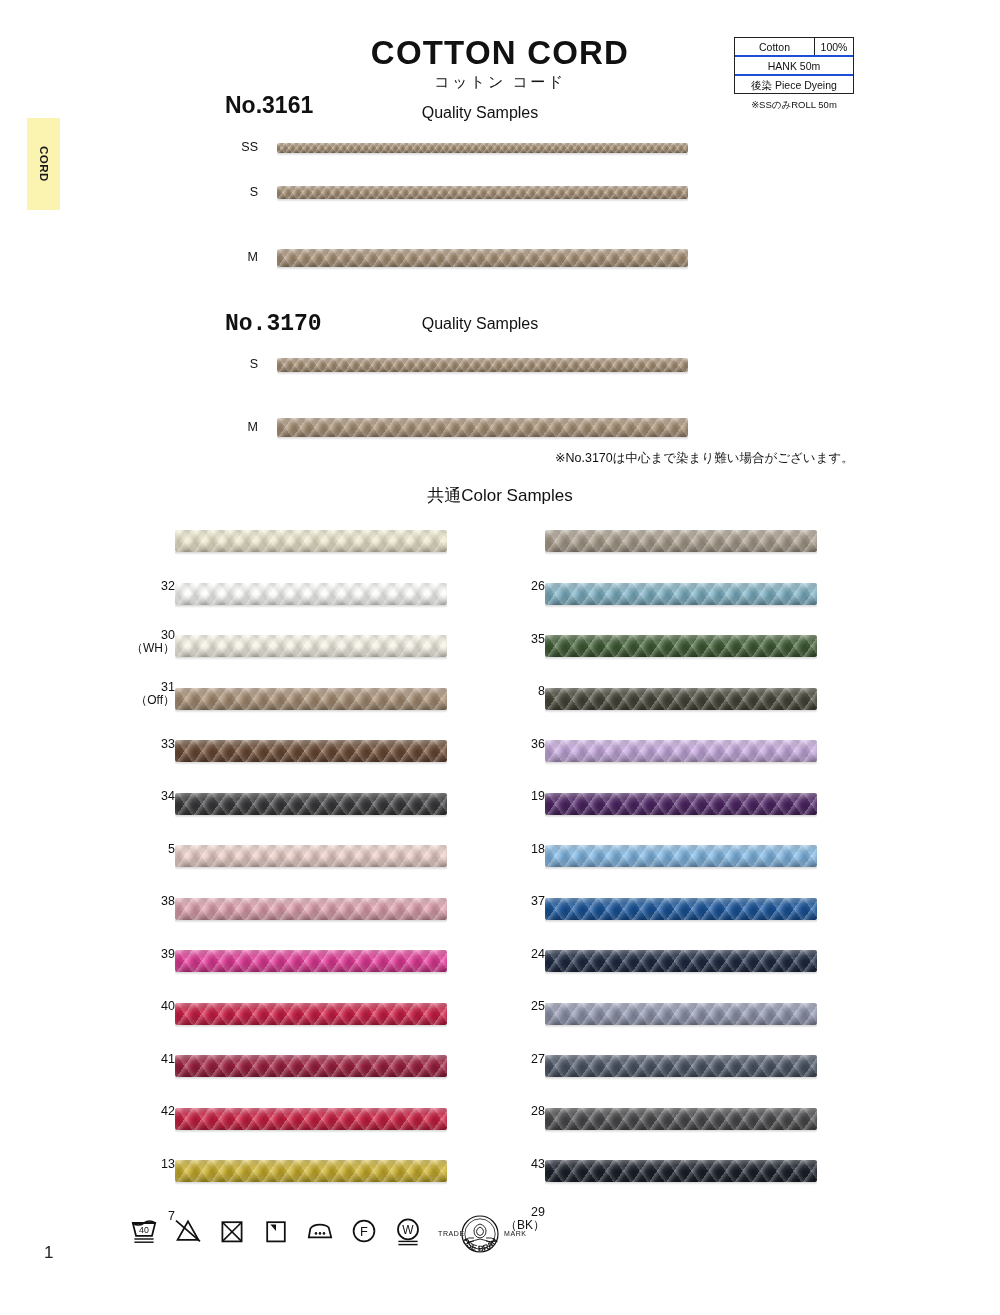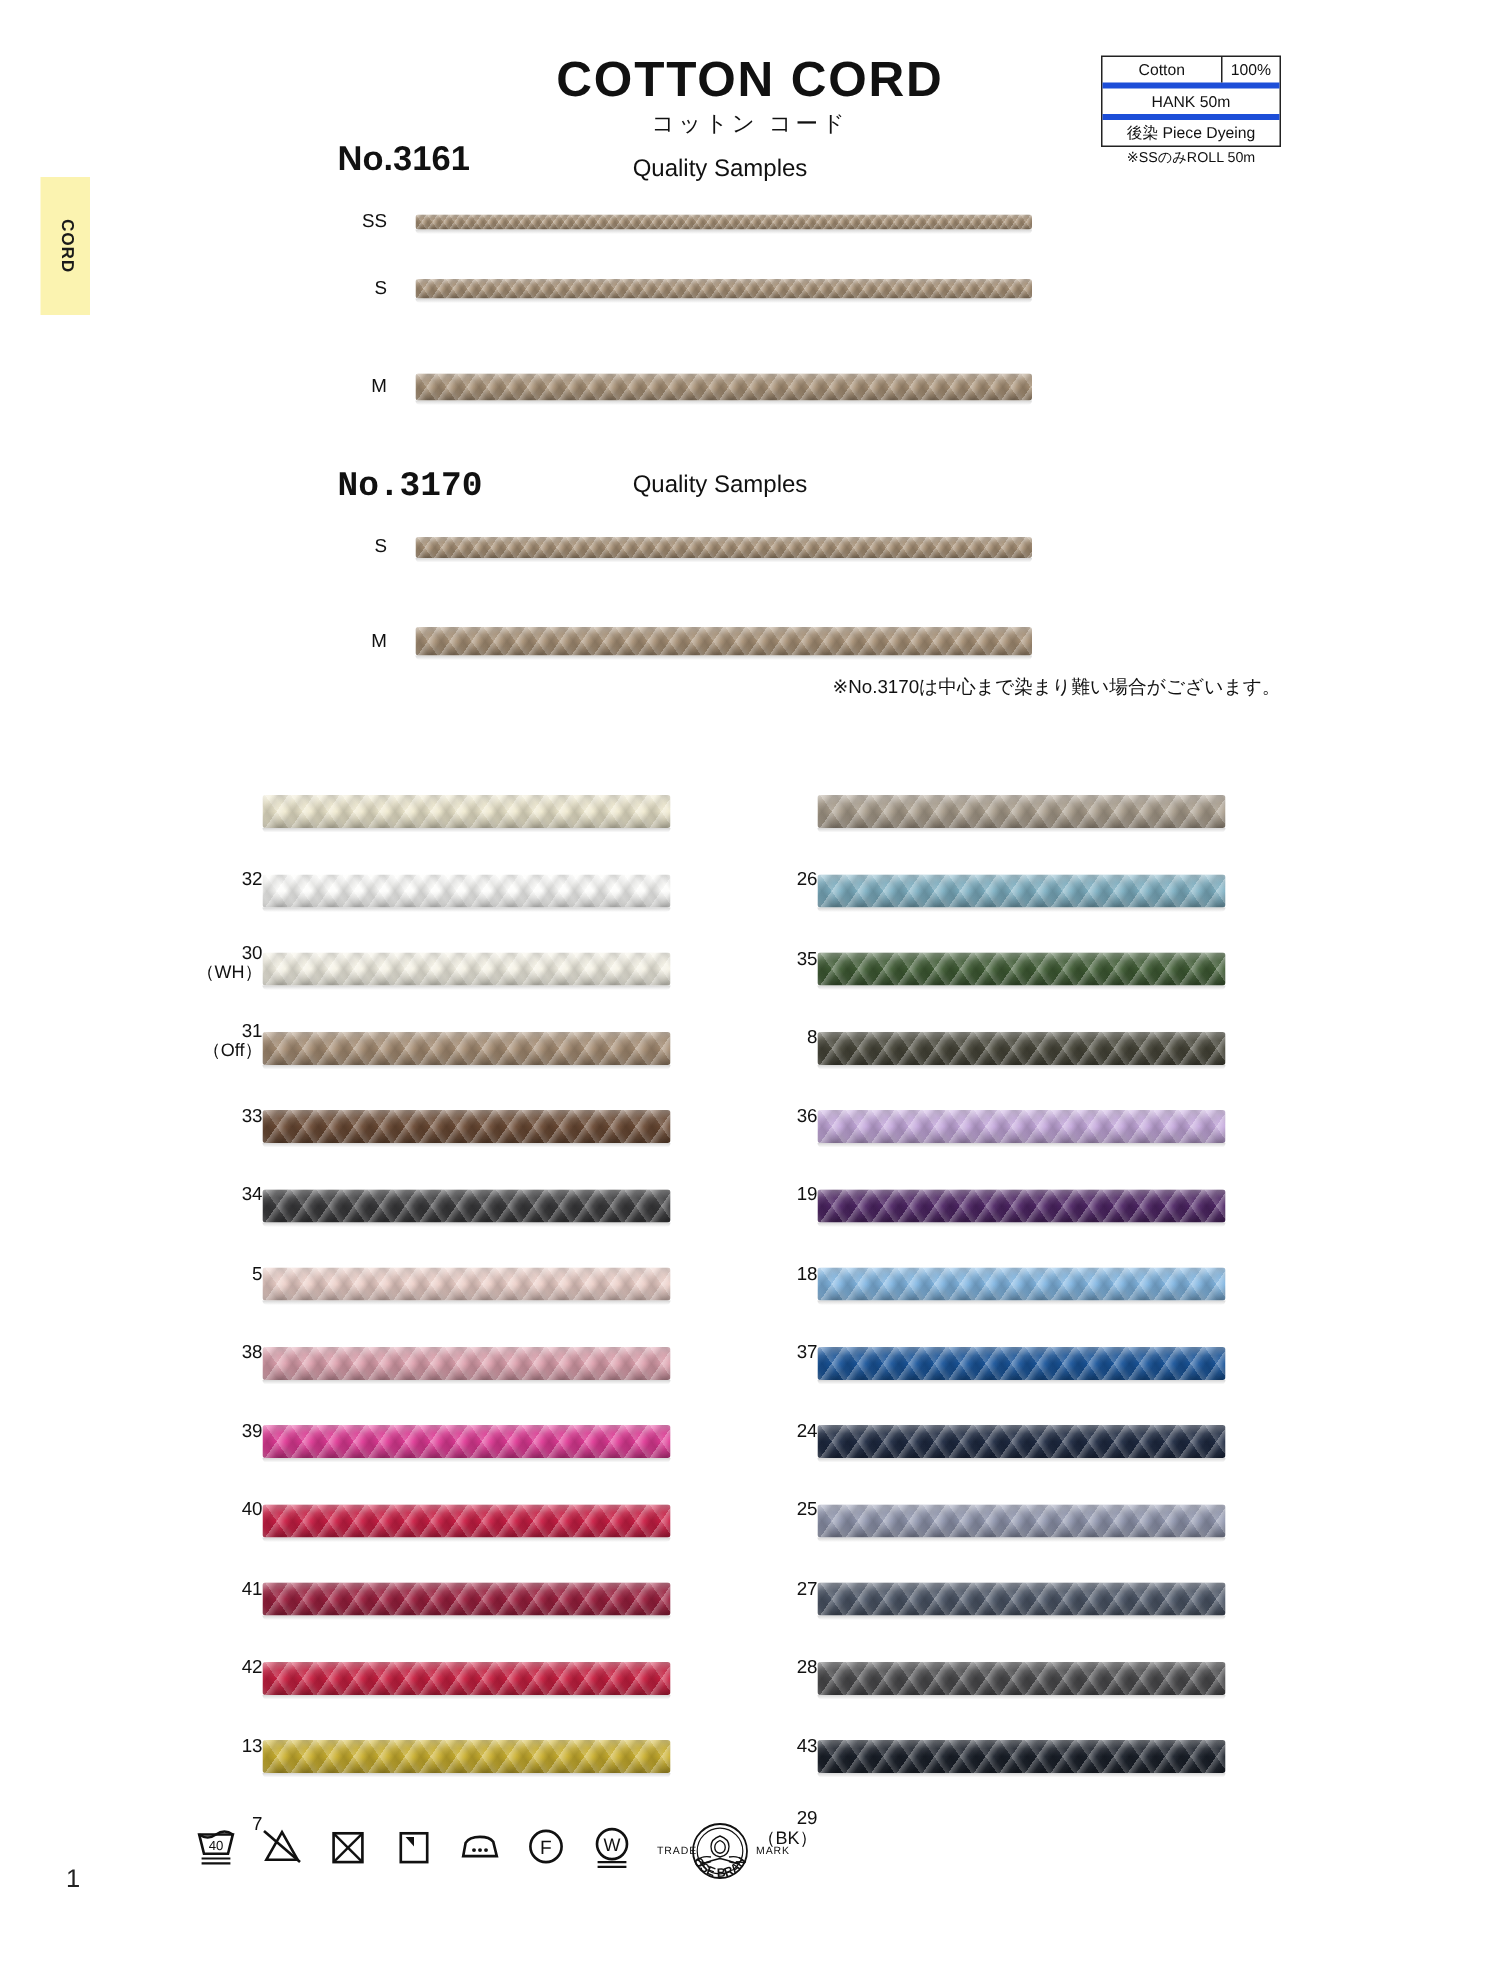--- a/index.html
+++ b/index.html
@@ -40,21 +40,21 @@
     position: absolute; font-size: 16px; color: #111; text-align: center;
   }
 
   
   #spec-table {
     position: absolute; left: 734px; top: 37px;
     width: 120px;
     border: 1px solid #222;
     font-size: 10.5px; line-height: 1.15;
   }
-  #spec-table .row { display: flex; border-bottom: 4px solid #1d4ed8; }
+  #spec-table .row { display: flex; border-bottom: 2px solid #1d4ed8; }
   #spec-table .row:last-child { border-bottom: none; }
   #spec-table .cell {
     padding: 2.5px 3px; text-align: center; color: #111; white-space: nowrap;
   }
   #spec-table .cell.grow { flex: 1; border-right: 1px solid #222; }
   #spec-table .cell.fixed { width: 38px; }
   #spec-table .cell.full { flex: 1; }
   #spec-table .cell.jp { flex: 1; }
   #spec-note {
     position: absolute; left: 734px; top: 99px; width: 120px;
@@ -145,20 +145,21 @@
       <div class="series-no" style="left: 225px; top: 311px; font-family: Liberation Mono, monospace;">No.3170</div>
       <div class="quality-samples-label" style="left: 480px; top: 315px; transform: translateX(-50%);">Quality Samples</div>
       <div class="size-label" style="left: 218px; top: 357px;">S</div>
       <div class="cord" style="left: 277px; top: 358px; width: 411px; height: 14px; background: repeating-linear-gradient(125deg, rgba(255, 255, 255, 0.3) 0px, rgba(255, 255, 255, 0.04) 3.06px, rgba(0, 0, 0, 0.1) 5.58px, rgba(0, 0, 0, 0.02) 9px), repeating-linear-gradient(55deg, rgba(255, 255, 255, 0.22) 0px, rgba(255, 255, 255, 0.02) 3.06px, rgba(0, 0, 0, 0.1) 5.58px, rgba(0, 0, 0, 0.02) 9px), linear-gradient(rgba(255, 255, 255, 0.4) 0%, rgba(255, 255, 255, 0.1) 26%, rgba(0, 0, 0, 0) 50%, rgba(0, 0, 0, 0.16) 86%, rgba(0, 0, 0, 0.26) 100%), rgb(168, 145, 118);"></div>
       <div class="size-label" style="left: 218px; top: 419.5px;">M</div>
       <div class="cord" style="left: 277px; top: 418px; width: 411px; height: 19px; background: repeating-linear-gradient(125deg, rgba(255, 255, 255, 0.3) 0px, rgba(255, 255, 255, 0.04) 4.08px, rgba(0, 0, 0, 0.1) 7.44px, rgba(0, 0, 0, 0.02) 12px), repeating-linear-gradient(55deg, rgba(255, 255, 255, 0.22) 0px, rgba(255, 255, 255, 0.02) 4.08px, rgba(0, 0, 0, 0.1) 7.44px, rgba(0, 0, 0, 0.02) 12px), linear-gradient(rgba(255, 255, 255, 0.4) 0%, rgba(255, 255, 255, 0.1) 26%, rgba(0, 0, 0, 0) 50%, rgba(0, 0, 0, 0.16) 86%, rgba(0, 0, 0, 0.26) 100%), rgb(168, 145, 118);"></div>
     </div>
 
   <div class="note-3170">※No.3170は中心まで染まり難い場合がございます。</div>
 
+  <div id="color-samples-heading">共通Color Samples</div>
 
   <div id="color-layer">
       <div class="swatch-label" style="left: 105px; width: 70px; top: 535px;">
         <div>32</div>
       </div>
       <div class="cord" style="left: 175px; top: 530px; width: 272px; height: 22px; background: repeating-linear-gradient(125deg, rgba(255, 255, 255, 0.3) 0px, rgba(255, 255, 255, 0.04) 4.76px, rgba(0, 0, 0, 0.1) 8.68px, rgba(0, 0, 0, 0.02) 14px), repeating-linear-gradient(55deg, rgba(255, 255, 255, 0.22) 0px, rgba(255, 255, 255, 0.02) 4.76px, rgba(0, 0, 0, 0.1) 8.68px, rgba(0, 0, 0, 0.02) 14px), linear-gradient(rgba(255, 255, 255, 0.4) 0%, rgba(255, 255, 255, 0.1) 26%, rgba(0, 0, 0, 0) 50%, rgba(0, 0, 0, 0.16) 86%, rgba(0, 0, 0, 0.26) 100%), rgb(239, 233, 207);"></div>
       <div class="swatch-label" style="left: 105px; width: 70px; top: 583.5px;">
         <div>30</div>
         <div style="font-size: 12px;">（WH）</div>
       </div>

